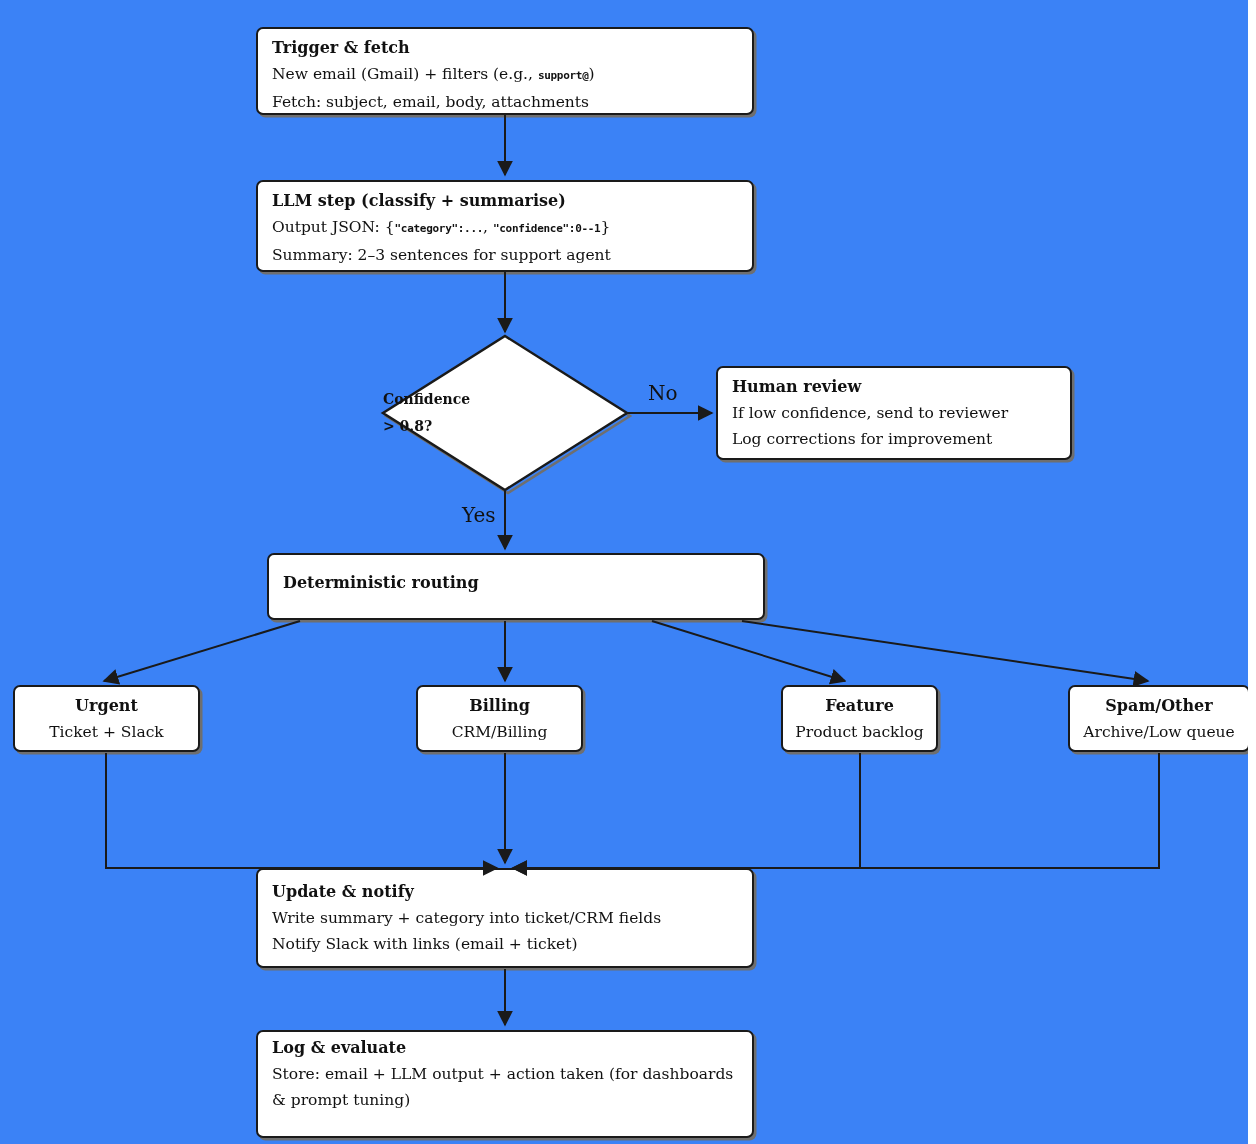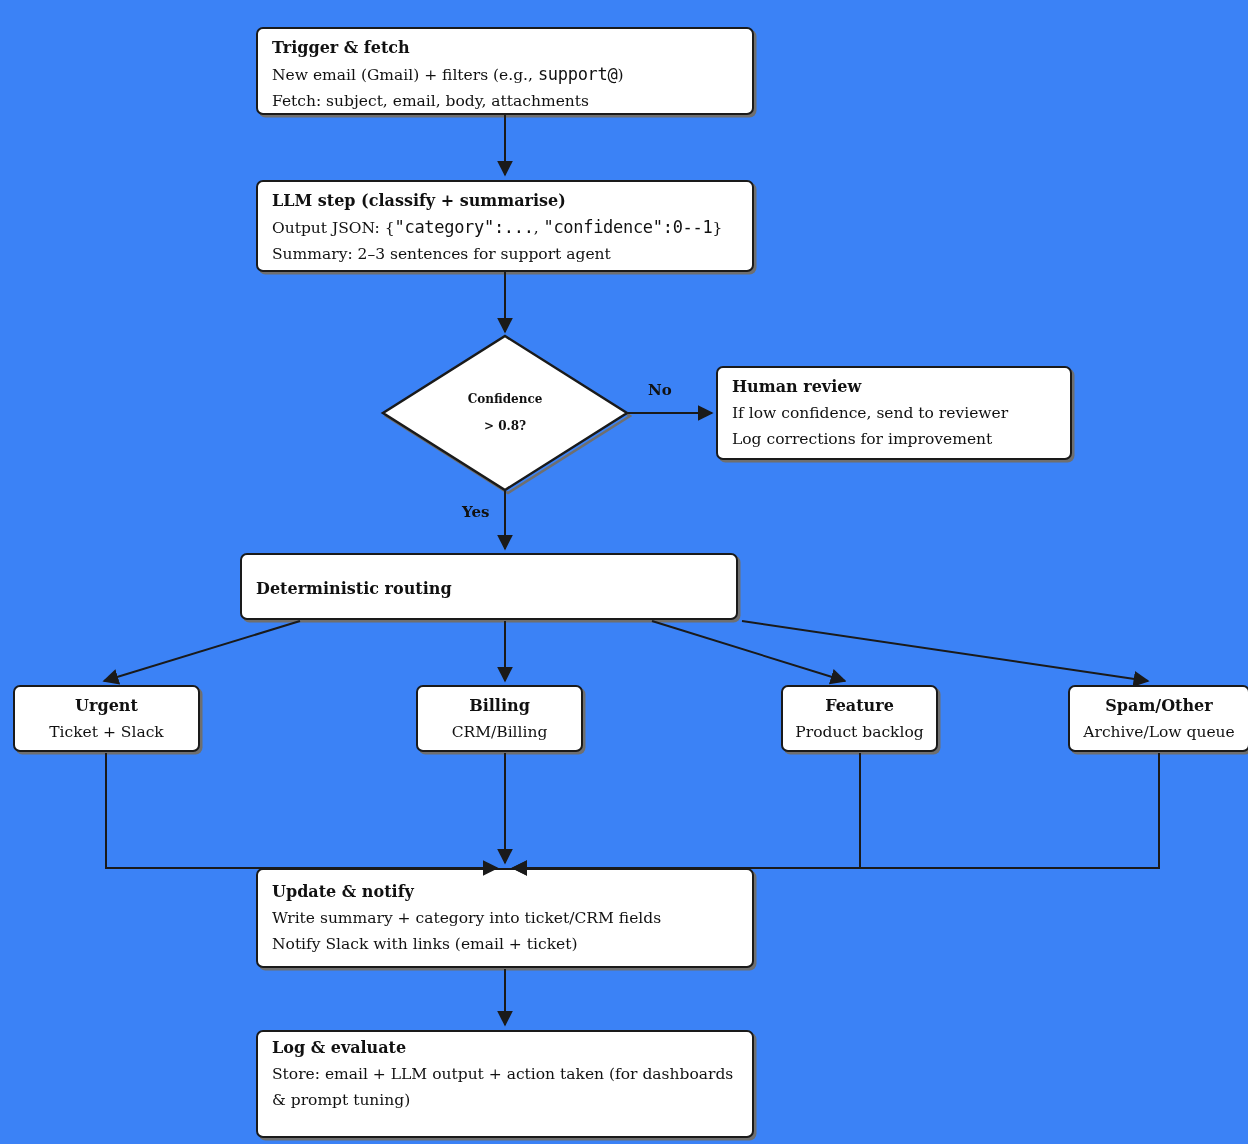--- a/index.html
+++ b/index.html
@@ -40,43 +40,43 @@
   .node .title {
     font-weight: bold;
     font-size: 16px;
   }
   .branch {
     text-align: center;
     padding: 6px 6px;
   }
   .mono {
     font-family: "DejaVu Sans Mono", "Liberation Mono", monospace;
-    font-size: 17px;
-    font-weight: normal;
+    font-size: 11px;
+    font-weight: bold;
     letter-spacing: -0.3px;
   }
   .diamond-label {
     position: absolute;
     left: 383px;
     top: 338px;
     width: 244px;
     height: 150px;
     display: flex;
     flex-direction: column;
-    align-items: center;
+    align-items: flex-start;
     justify-content: center;
     font-weight: bold;
-    font-size: 12px;
+    font-size: 14px;
     line-height: 27px;
     z-index: 3;
   }
   .edge-label {
     position: absolute;
-    font-weight: bold;
-    font-size: 15px;
+    font-weight: normal;
+    font-size: 20px;
     z-index: 3;
   }
   #label-no  { left: 648px; top: 381px; }
   #label-yes { left: 462px; top: 503px; }
   svg .edge {
     stroke: #1a1a1a;
     stroke-width: 2;
     fill: none;
   }
   svg .shape {
@@ -142,21 +142,21 @@
 
   <div class="edge-label" id="label-no">No</div>
   <div class="edge-label" id="label-yes">Yes</div>
 
   <div class="node" style="left:716px; top:366px; width:356px; height:94px;">
     <div class="title">Human review</div>
     <div>If low confidence, send to reviewer</div>
     <div>Log corrections for improvement</div>
   </div>
 
-  <div class="node" style="left:240px; top:553px; width:498px; height:67px; padding-top:21px;">
+  <div class="node" style="left:267px; top:553px; width:498px; height:67px; padding-top:15px;">
     <div class="title">Deterministic routing</div>
   </div>
 
   <div class="node branch" style="left:13px; top:685px; width:187px; height:67px;">
     <div class="title">Urgent</div>
     <div>Ticket + Slack</div>
   </div>
 
   <div class="node branch" style="left:416px; top:685px; width:167px; height:67px;">
     <div class="title">Billing</div>

